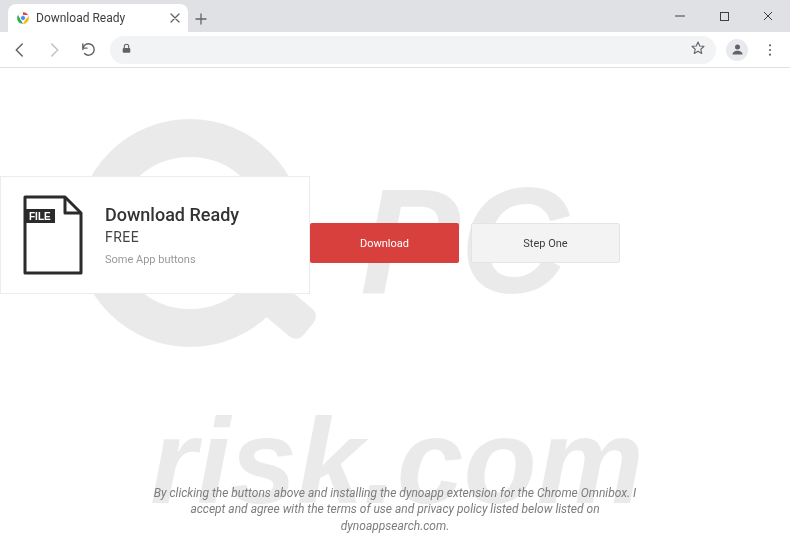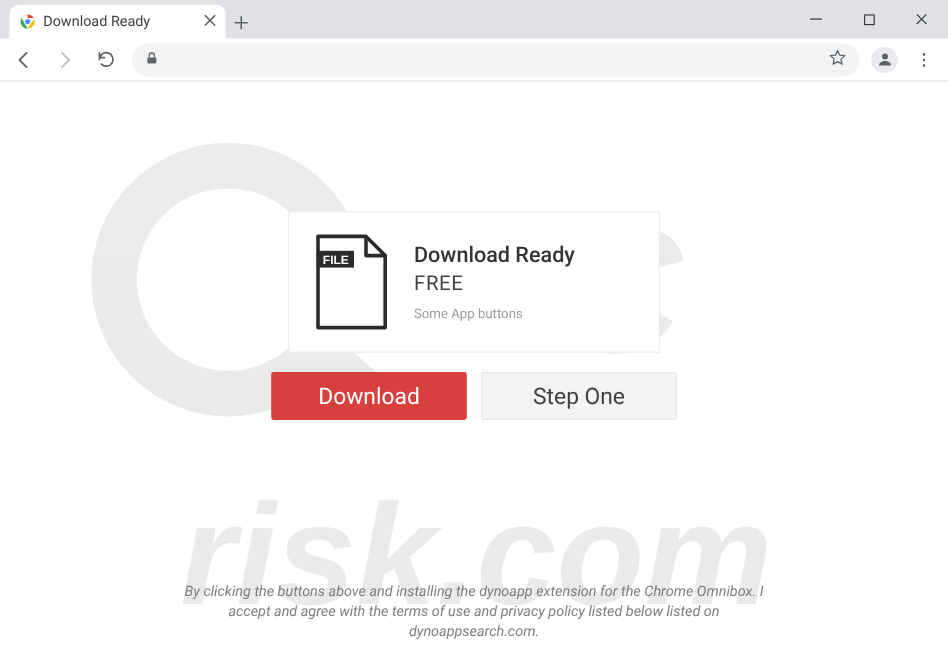--- a/index.html
+++ b/index.html
@@ -88,44 +88,44 @@
   .watermark {
     position: absolute; inset: 0;
     display:flex; align-items:center; justify-content:center;
     pointer-events:none;
   }
   .watermark svg { opacity: 0.08; }
   
   .content-wrap {
     position: relative;
     width: 100%;
-    display:flex; flex-direction:column; align-items:center;
+    display:flex; flex-direction:row; align-items:center;
     padding-top: 108px;
   }
   .card {
     background: #fff;
     border: 1px solid #ececec;
     width: 310px;
     padding: 18px 20px;
     display: flex;
     gap: 20px;
     align-items: center;
   }
   .file-icon { width: 64px; height: 80px; }
   .card-text h2 { font-size: 18px; font-weight: 500; color: #333; margin-bottom: 4px;}
-  .card-text .price { font-size: 17px; color: #444; letter-spacing: 0.5px; margin-bottom: 8px;}
+  .card-text .price { font-size: 14px; color: #444; letter-spacing: 0.5px; margin-bottom: 8px;}
   .card-text .req { font-size: 11px; color: #9a9a9a; }
   .btn-row {
     margin-top: 16px;
     display: flex; gap: 12px;
   }
   .btn {
-    width: 163px; height: 40px;
+    width: 149px; height: 40px;
     display:flex; align-items:center; justify-content:center;
-    font-size: 19px; border-radius: 2px;
+    font-size: 11px; border-radius: 2px;
     cursor: pointer;
   }
   .btn-primary { background: #d8403d; color: #fff; }
   .btn-secondary { background: #f3f3f3; color: #404040; border: 1px solid #e4e4e4; }
   .disclaimer {
     position: absolute;
     bottom: 22px;
     left: 0; right: 0;
     text-align: center;
     font-size: 12px;

